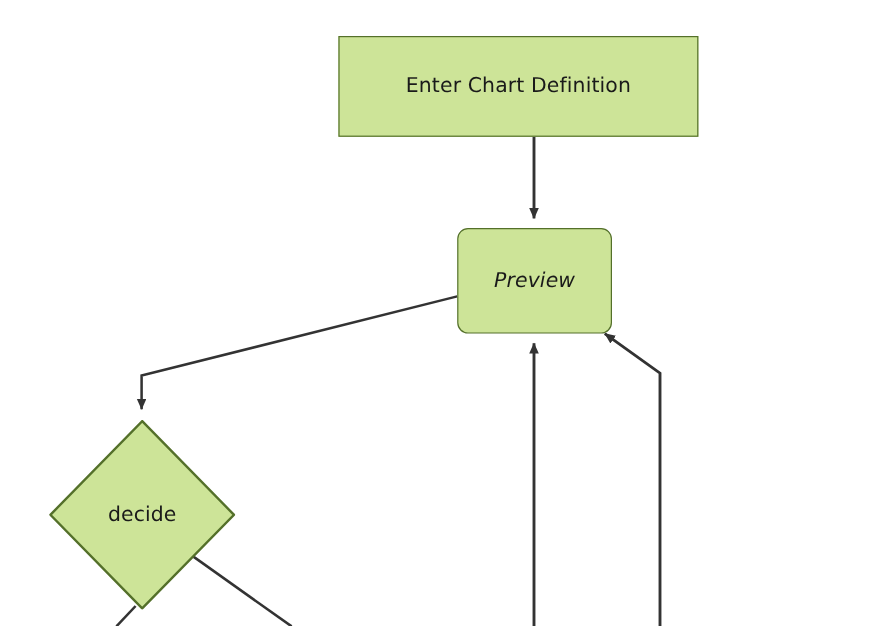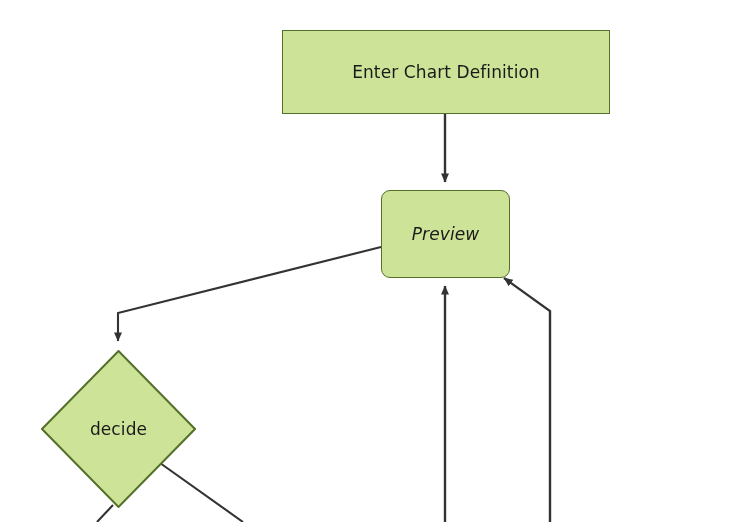--- a/index.html
+++ b/index.html
@@ -38,21 +38,21 @@
     color: #1a1a1a;
     font-size: 17px;
     line-height: 1;
     letter-spacing: 0.1px;
     white-space: nowrap;
     text-align: center;
   }
   #node-enter-chart-definition {
     left: 282px;
     top: 30px;
-    width: 328px;
+    width: 300px;
     height: 84px;
     border-radius: 0;
     align-items: center;
   }
   #node-preview {
     left: 381px;
     top: 190px;
     width: 129px;
     height: 88px;
     border-radius: 9px;

